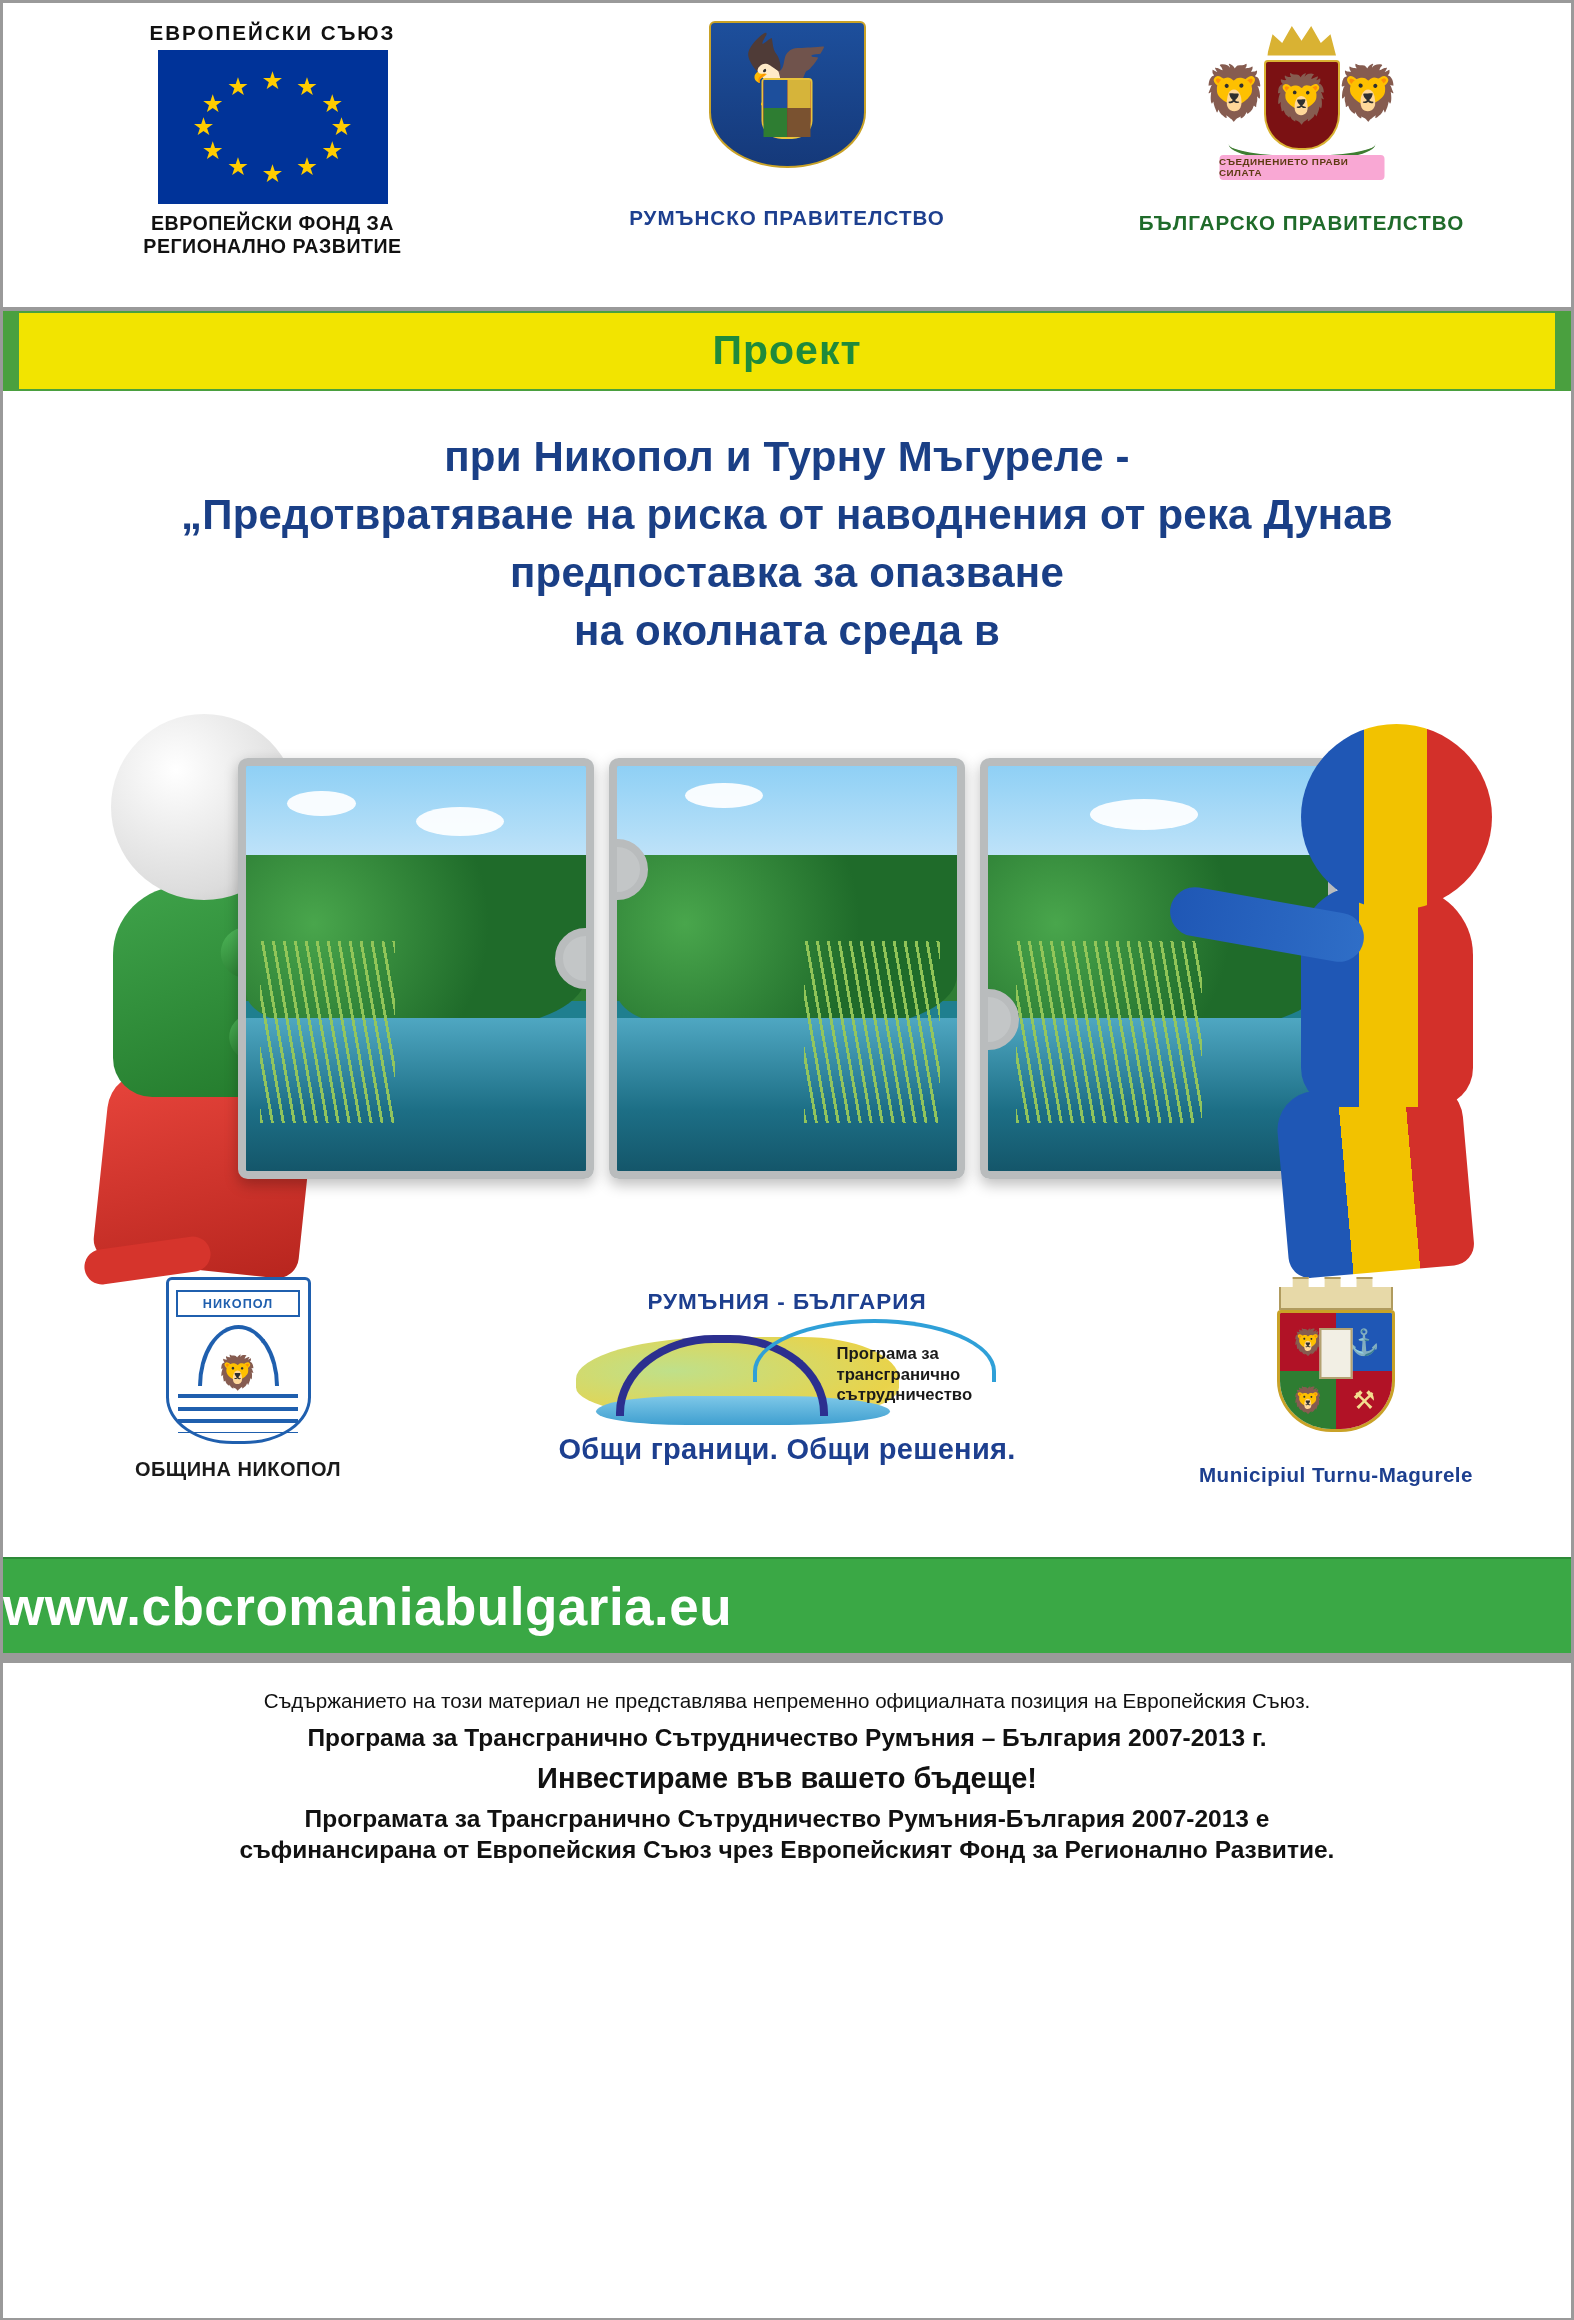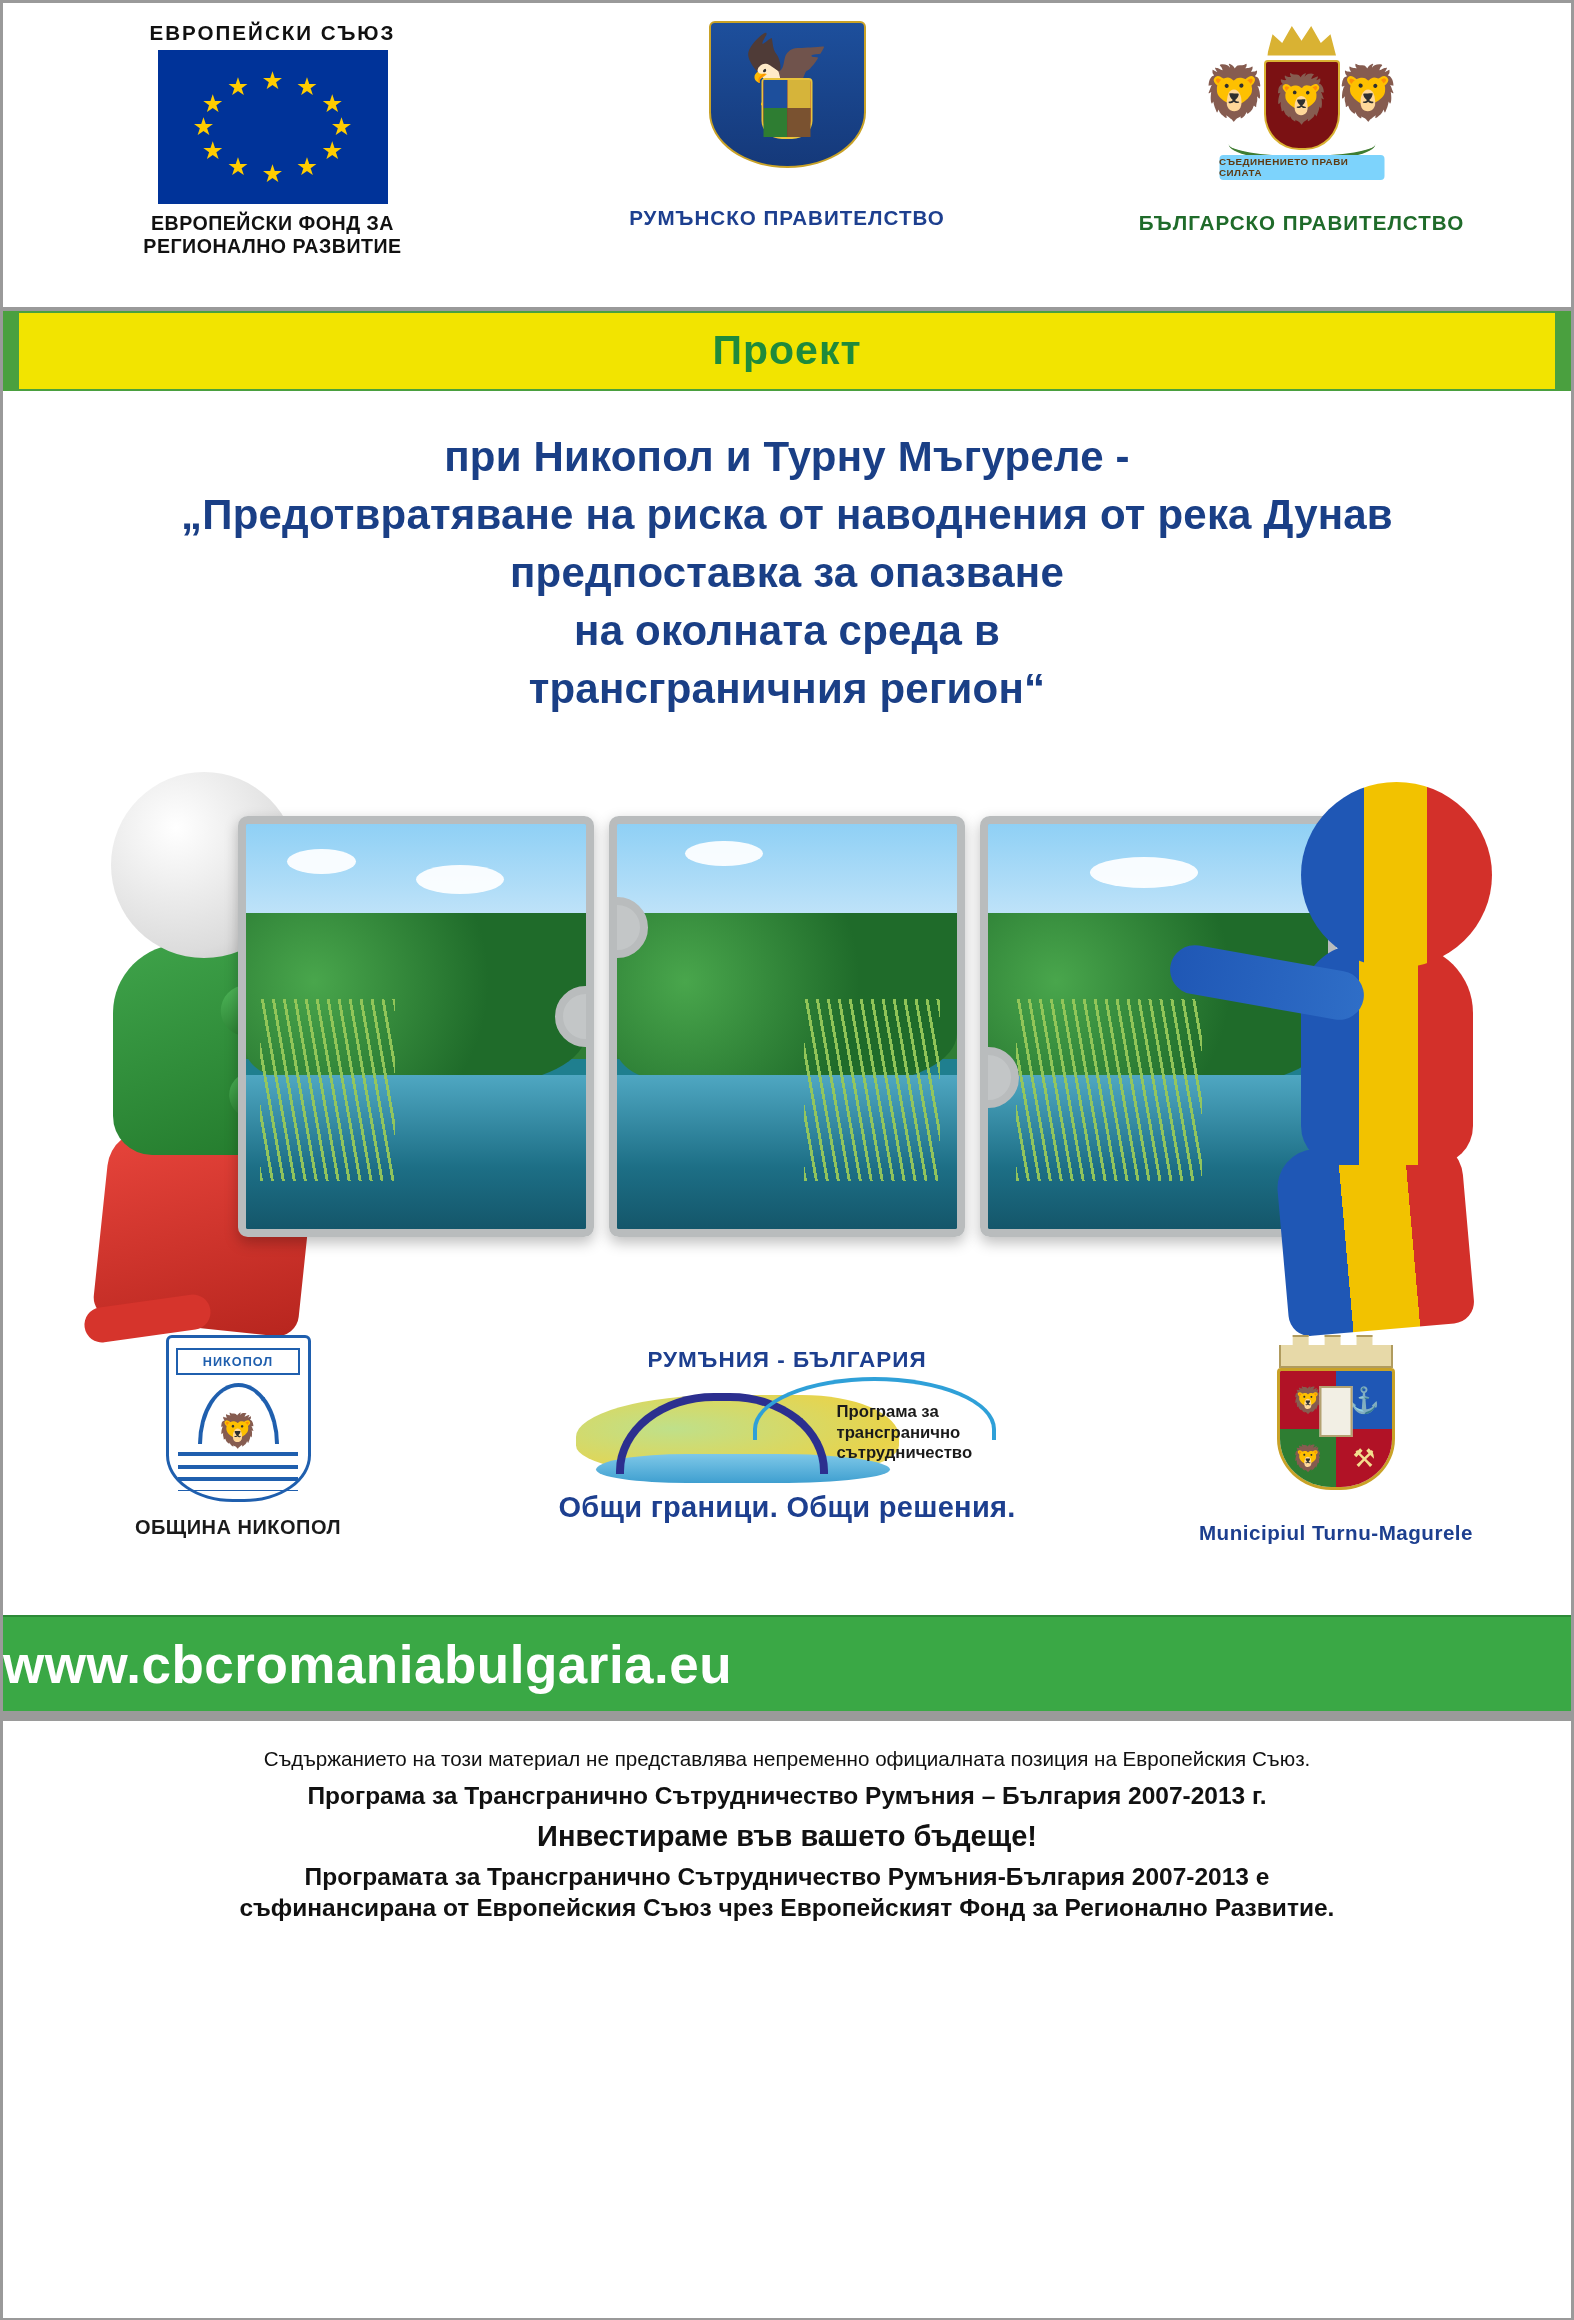--- a/index.html
+++ b/index.html
@@ -153,21 +153,21 @@
   .bg-supporter {
     position:absolute; top:45px;
     width: 53px; height: 94px;
     color:#e0b52e; font-size: 53px; line-height: 53px;
   }
   .bg-supporter.left { left: 5.9px; transform: scaleX(-1); }
   .bg-supporter.right { right: 5.9px; }
   .bg-ribbon {
     position:absolute; left:50%; bottom:21.6px; transform:translateX(-50%);
     width: 165px; height: 25.5px;
-    background:#7dd3fc;
+    background:#f9a8d4;
     border-radius: 3.9px;
     color:#5d3a12;
     font-size: 9.8px;
     font-weight:bold;
     display:flex; align-items:center; justify-content:center;
     letter-spacing:0.5px;
   }
   .bg-branch {
     position:absolute; left:50%; bottom:41px; transform:translateX(-50%);
     width: 147px; height: 29px;
@@ -628,21 +628,20 @@
     <div class="edge-left"></div>
     <div class="edge-right"></div>
     <div class="label">Проект</div>
   </div>
 
   <div class="title-wrap">
     <div class="title-line">при Никопол и Турну Мъгуреле -</div>
     <div class="title-line">„Предотвратяване на риска от наводнения от река Дунав</div>
     <div class="title-line">предпоставка за опазване</div>
     <div class="title-line">на околната среда в</div>
-    <div class="title-line">трансграничния регион“</div>
   </div>
 
   <div class="illus">
 
     <div class="person person-left">
       <div class="pl-legs"></div>
       <div class="pl-foot"></div>
       <div class="pl-body"></div>
       <div class="pl-arm"></div>
       <div class="pl-arm2"></div>

